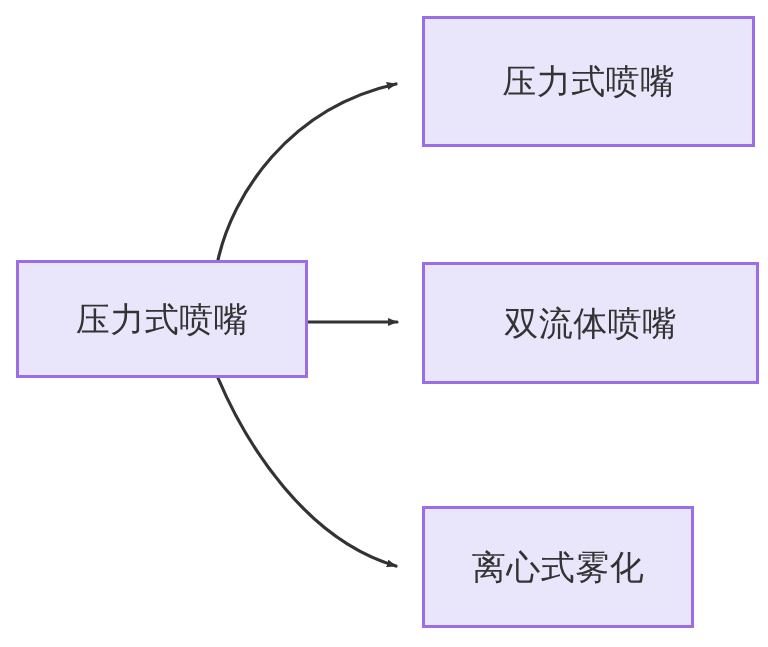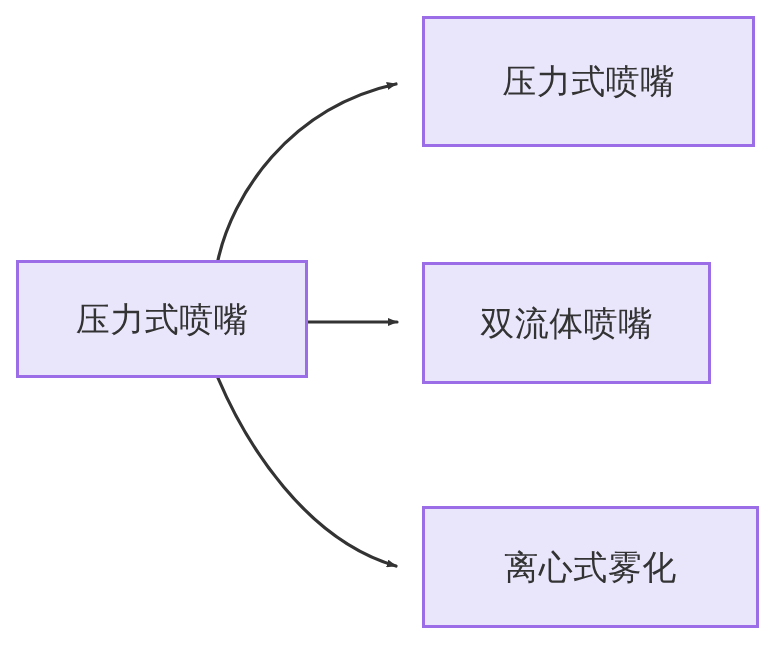--- a/index.html
+++ b/index.html
@@ -54,28 +54,28 @@
   }
   #node-branch-0 {
     left: 422px;
     top: 16px;
     width: 333px;
     height: 131px;
   }
   #node-branch-1 {
     left: 422px;
     top: 262px;
-    width: 289px;
+    width: 337px;
     height: 122px;
     text-align: right;
   }
   #node-branch-2 {
     left: 422px;
     top: 506px;
-    width: 337px;
+    width: 272px;
     height: 122px;
   }
 </style>
 </head>
 <body>
 
 <div id="diagram-canvas">
 
   <svg id="edge-layer" width="768" height="647" viewBox="0 0 768 647" xmlns="http://www.w3.org/2000/svg">
     <defs>

